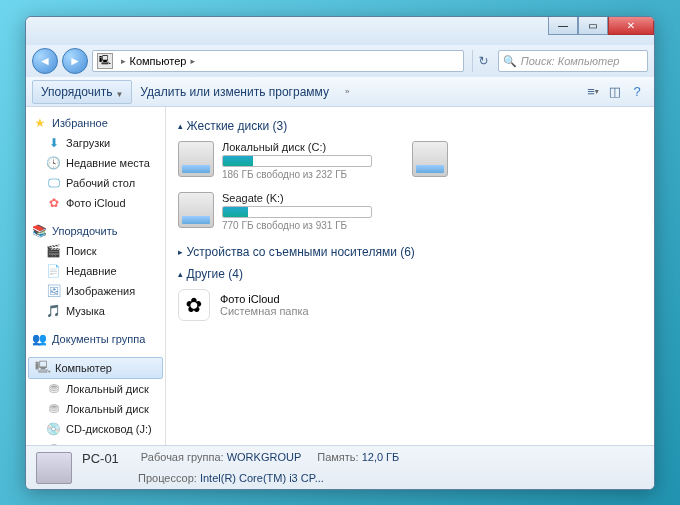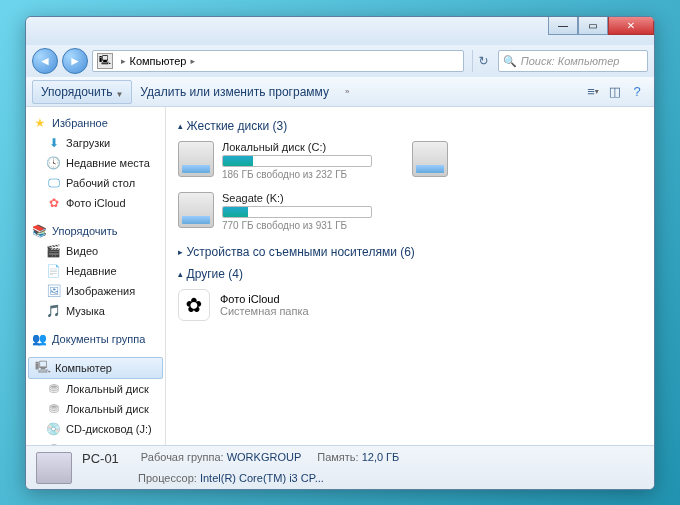--- a/index.html
+++ b/index.html
@@ -125,21 +125,21 @@
           </div>
       </div>
 
       <div class="side-group">
         <div class="side-head">
             <span class="ico lib">📚</span>
             <span>Упорядочить</span>
           </div>
         <div class="side-item">
             <span class="ico vid">🎬</span>
-            <span>Видео</span>
+            <span>Поиск</span>
           </div>
         <div class="side-item">
             <span class="ico doc">📄</span>
             <span>Недавние</span>
           </div>
         <div class="side-item">
             <span class="ico pic">🖼</span>
             <span>Изображения</span>
           </div>
         <div class="side-item">

